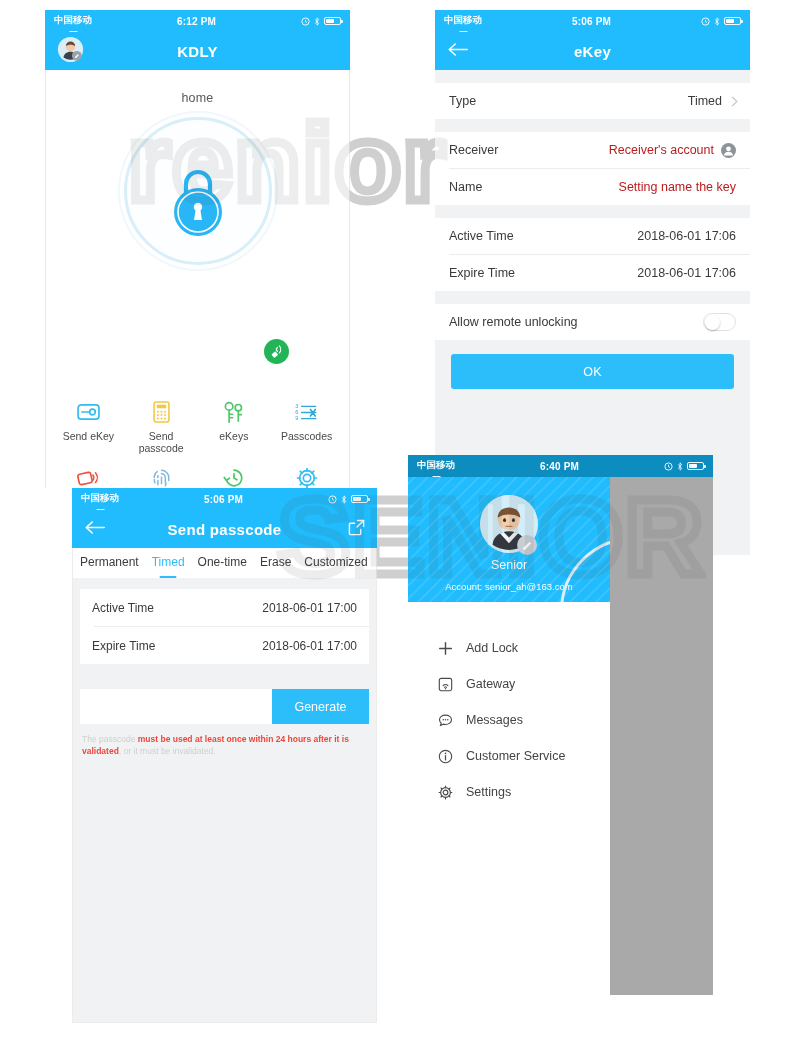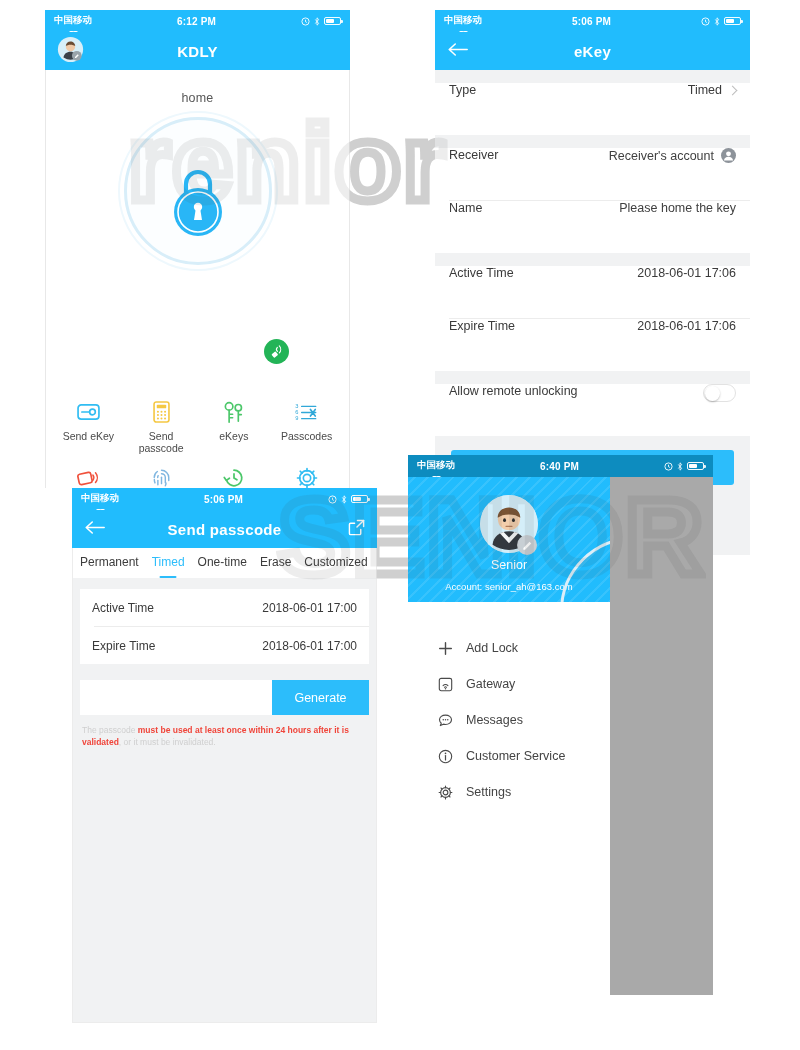--- a/index.html
+++ b/index.html
@@ -65,24 +65,24 @@
   .grow{display:flex;}
   .gitem{flex:1;display:flex;flex-direction:column;align-items:center;
          gap:6px;padding:8px 0 4px;}
   .gicon{height:24px;display:flex;align-items:center;justify-content:center;}
   .glabel{font-size:10.5px;color:#4a4a4a;text-align:center;line-height:12px;}
 
   
   #p2{left:435px;top:10px;width:315px;height:545px;}
   #p2 .screen{background:#f1f2f3;height:507px;position:relative;}
   .sect{background:#fff;}
-  .row{height:52px;display:flex;align-items:flex-start;justify-content:space-between;
+  .row{height:36px;display:flex;align-items:center;justify-content:space-between;
        padding:0 14px;font-size:12.5px;color:#3a3a3a;box-sizing:border-box;}
   .row .val{color:#3a3a3a;font-size:12.5px;display:flex;align-items:center;gap:7px;}
-  .row .ph{color:#404040;font-size:12.5px;}
+  .row .ph{color:#b91c1c;font-size:12.5px;}
   .hair{height:1px;background:#ececec;margin-left:14px;}
   .gap{height:13px;background:#f1f2f3;}
   .chev{display:inline-block;width:6px;height:6px;border-right:1.4px solid #bdbdbd;
         border-top:1.4px solid #bdbdbd;transform:rotate(45deg);}
   .toggle{width:33px;height:18px;border-radius:9px;background:#fff;
           border:1px solid #e2e2e2;position:relative;box-sizing:border-box;}
   .toggle::after{content:"";position:absolute;left:1px;top:0.5px;width:15px;
           height:15px;border-radius:50%;background:#fff;
           box-shadow:0 1px 2px rgba(0,0,0,.25);}
   .okwrap{padding:14px 16px;}
@@ -97,21 +97,21 @@
   .tabs{height:30px;background:#fff;display:flex;align-items:center;
         padding:0 7px;gap:13px;overflow:hidden;position:relative;}
   .tab{font-size:12px;color:#3c3c3c;position:relative;white-space:nowrap;
        padding-bottom:2px;}
   .tab.on{color:#2cbdfb;}
   .tab.on::after{content:"";position:absolute;left:50%;transform:translateX(-50%);
        bottom:-7px;width:17px;height:2px;background:#2cbdfb;border-radius:1px;}
   .pc-card{background:#fff;margin:11px 7px 0;}
   .pc-row{height:37px;display:flex;align-items:center;justify-content:space-between;
           padding:0 12px;font-size:12px;color:#3a3a3a;box-sizing:border-box;}
-  .genwrap{display:flex;margin:16px 7px 0;}
+  .genwrap{display:flex;margin:25px 7px 0;}
   .geninput{flex:1;background:#fff;height:35px;}
   .genbtn{width:97px;height:35px;background:#2cbdfb;color:#fff;display:flex;
           align-items:center;justify-content:center;font-size:12.5px;}
   .warn{margin:9px 9px 0;font-size:8.5px;line-height:12px;color:#cfcfcf;}
   .warn b{color:#f0453a;font-weight:700;}
 
   
   #p4{left:408px;top:455px;width:305px;height:540px;}
   #p4 .screen{height:518px;position:relative;background:#fff;overflow:hidden;}
   .scrim{position:absolute;left:202px;top:0;right:0;bottom:0;
@@ -384,21 +384,21 @@
           <svg width="15" height="15" viewBox="0 0 16 16">
               <circle cx="8" cy="8" r="8" fill="#8d939a"></circle>
               <circle cx="8" cy="6.2" r="2.6" fill="#fff"></circle>
               <path d="M3.1 13.4a5 5 0 0 1 9.8 0z" fill="#fff"></path>
             </svg>
         </span>
       </div>
       <div class="hair"></div>
       <div class="row">
         <span>Name</span>
-        <span class="ph">Please home the key</span>
+        <span class="ph">Setting name the key</span>
       </div>
     </div>
     <div class="gap"></div>
     <div class="sect">
       <div class="row">
         <span>Active Time</span>
         <span class="val">2018-06-01 17:06</span>
       </div>
       <div class="hair"></div>
       <div class="row">

